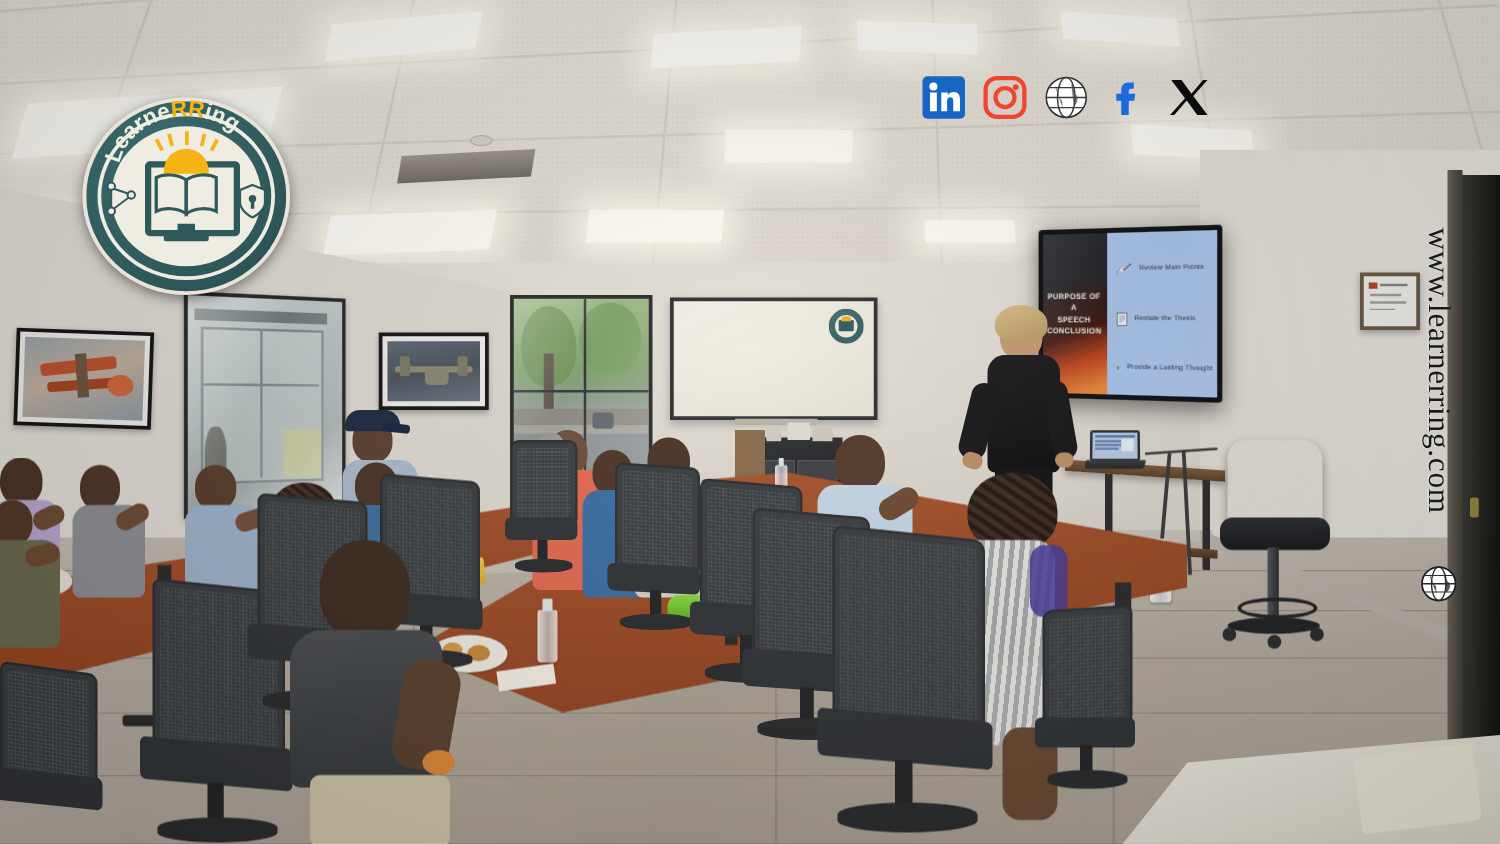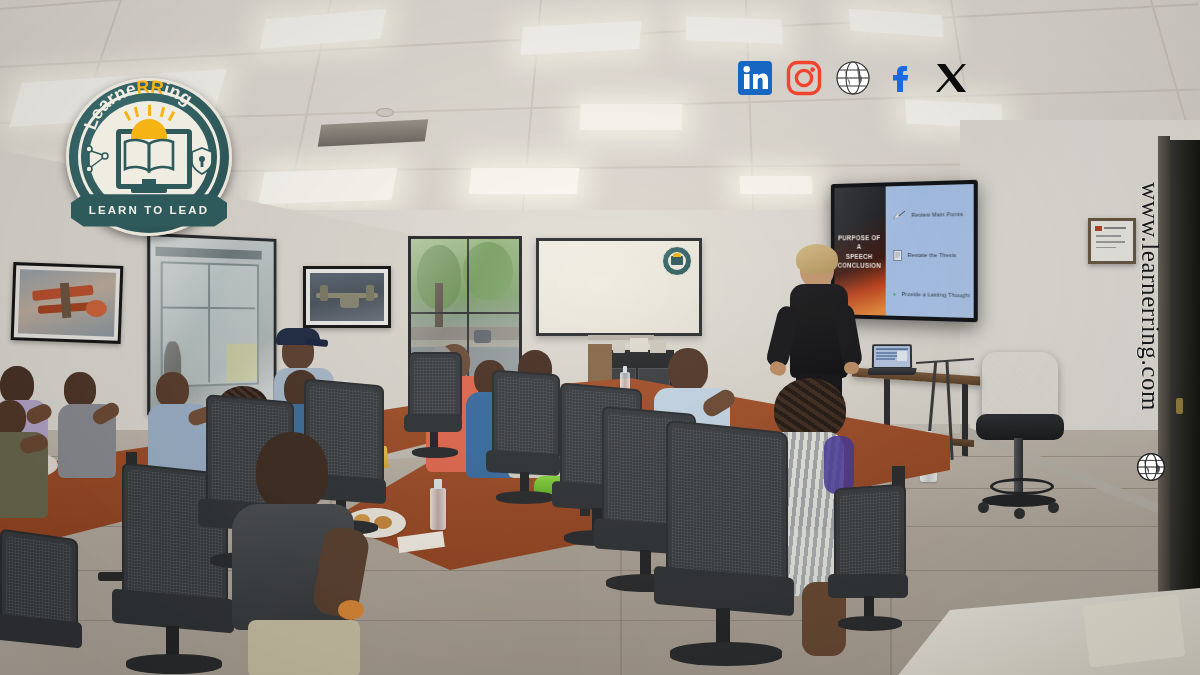--- a/index.html
+++ b/index.html
@@ -558,23 +558,20 @@
       <line x1="6" y1="6" x2="18" y2="10" stroke="#2f5a5c" stroke-width="1.5"></line>
       <line x1="6" y1="22" x2="18" y2="13" stroke="#2f5a5c" stroke-width="1.5"></line>
       <line x1="4" y1="7" x2="4" y2="21" stroke="#2f5a5c" stroke-width="1.5"></line>
     </svg>
     <svg style="position:absolute;left:122px;top:66px;" width="22" height="28" viewBox="0 0 22 28">
       <path d="M11 1 L21 5 L21 15 C21 22 11 27 11 27 C11 27 1 22 1 15 L1 5 Z" fill="#efece2" stroke="#2f5a5c" stroke-width="1.8"></path>
       <circle cx="11" cy="12" r="3" fill="#2f5a5c"></circle>
       <rect x="9.6" y="13" width="2.8" height="7" fill="#2f5a5c"></rect>
     </svg>
 
-    <div class="ribbon">
-      <span>LEARN TO LEAD</span>
-    </div>
   </div>
 
   <div class="social" style="left:735px;top:58px;">
     <div class="ic">
       <svg width="36" height="36" viewBox="0 0 36 36">
         <rect x="1" y="1" width="34" height="34" rx="4" fill="#1667c2"></rect>
         <rect x="7" y="14" width="5.5" height="15" fill="#ffffff"></rect>
         <circle cx="9.7" cy="9.2" r="3.2" fill="#ffffff"></circle>
         <path d="M16 14 h5.2 v2.1 c1-1.7 2.8-2.5 4.8-2.5 3.6 0 5 2.3 5 6.2V29h-5.4v-8c0-2-0.7-3.2-2.4-3.2-1.6 0-2.5 1.1-2.5 3.2V29H16Z" fill="#ffffff"></path>
         <circle cx="33" cy="32" r="1.6" fill="#1667c2"></circle>

